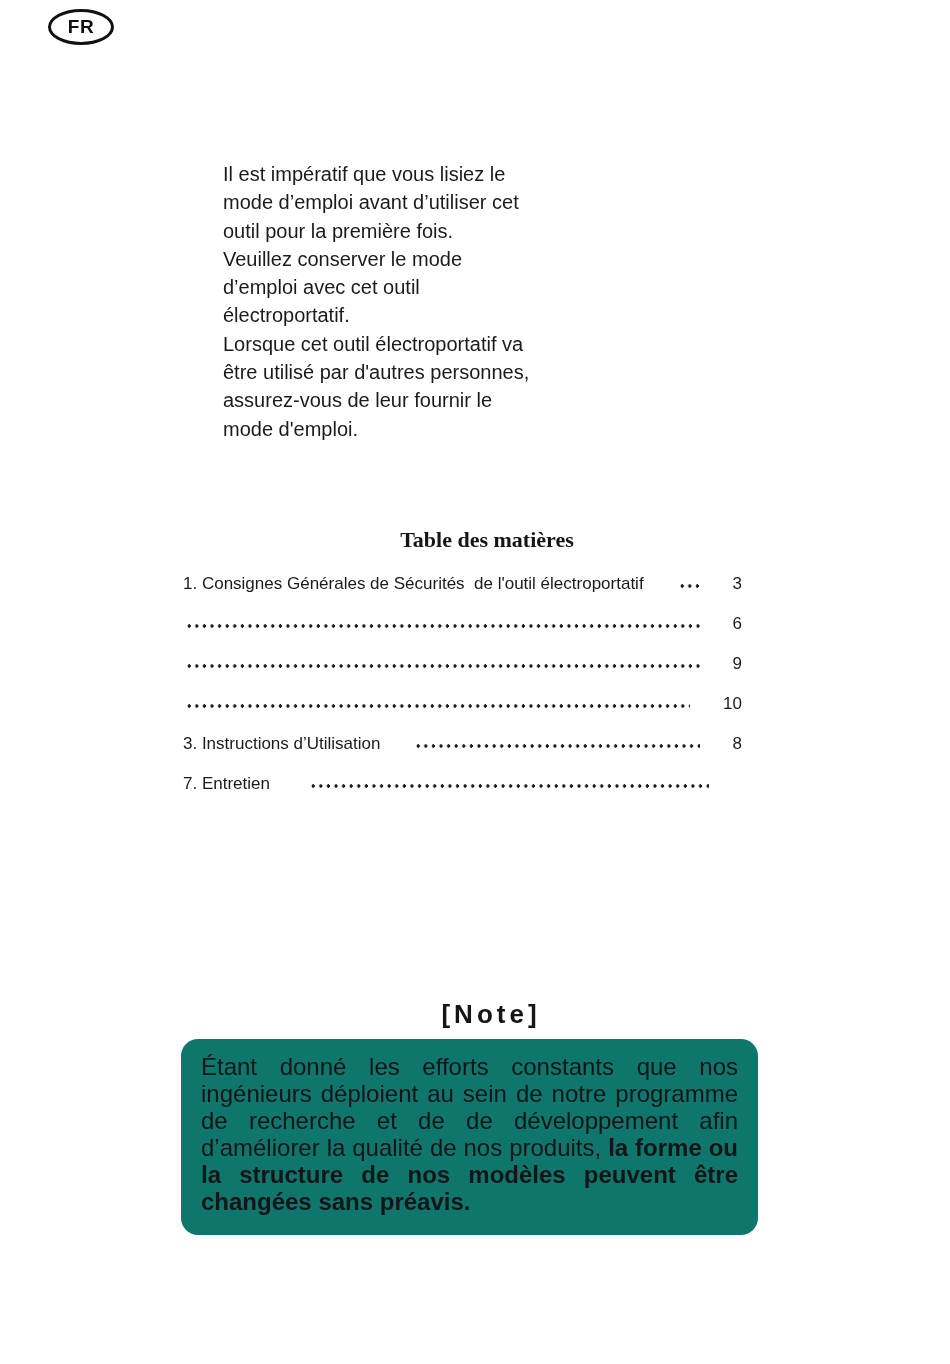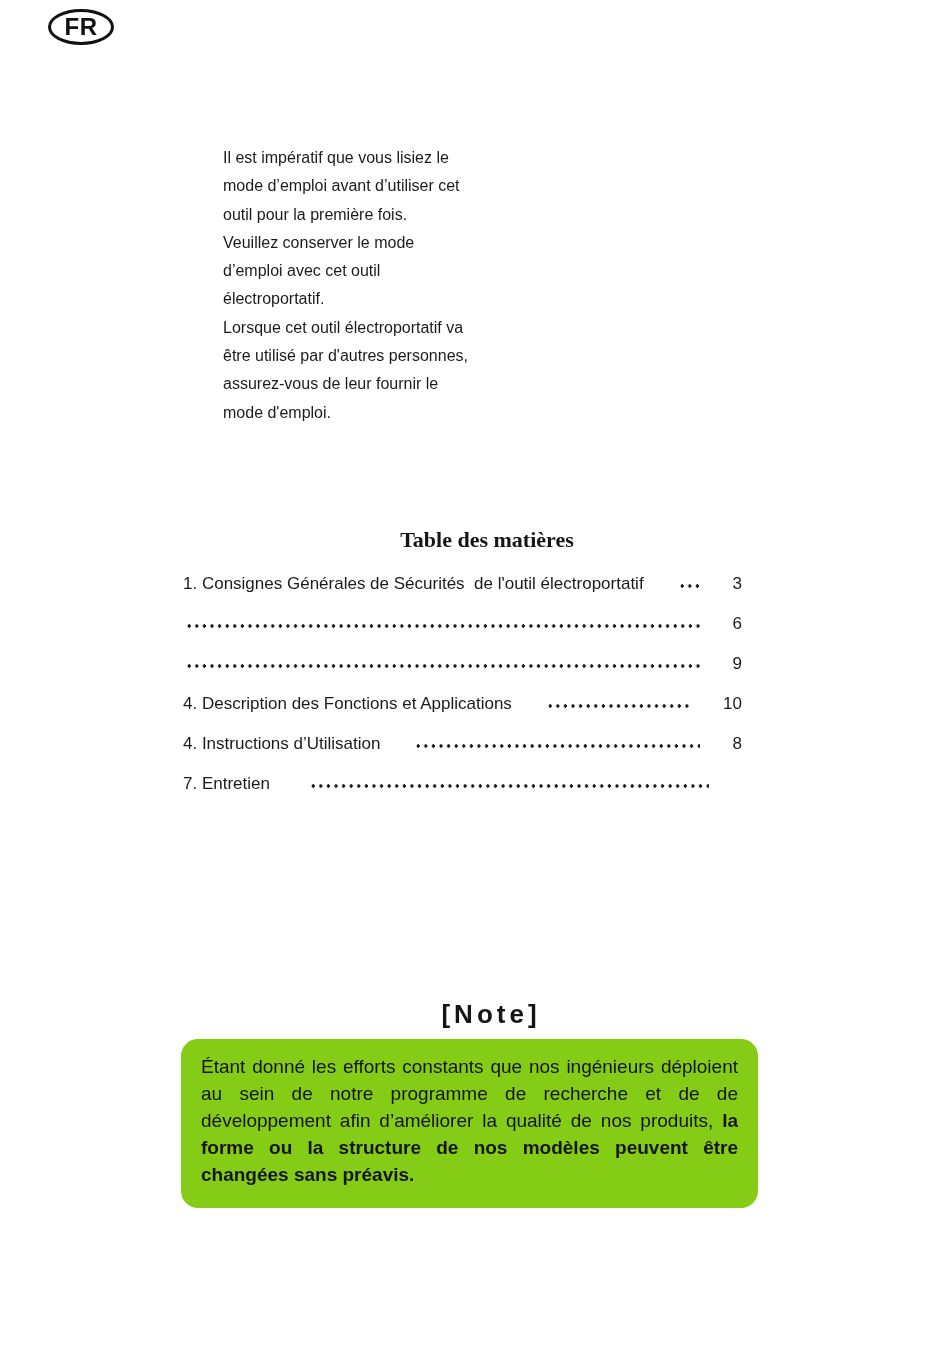--- a/index.html
+++ b/index.html
@@ -21,33 +21,33 @@
     position: absolute;
     left: 48px;
     top: 9px;
     width: 60px;
     height: 30px;
     border: 3px solid #111;
     border-radius: 50%;
     display: flex;
     align-items: center;
     justify-content: center;
-    font-size: 24px;
+    font-size: 19px;
     font-weight: bold;
     letter-spacing: 0.5px;
     color: #111;
   }
 
   
   .intro {
     position: absolute;
     left: 223px;
-    top: 144px;
+    top: 160px;
     width: 360px;
-    font-size: 16px;
+    font-size: 20px;
     line-height: 28.3px;
     white-space: pre-line;
     color: #1b1b1b;
   }
 
   
   .toc-title {
     position: absolute;
     left: 0;
     top: 515px;
@@ -103,24 +103,24 @@
     font-weight: bold;
     letter-spacing: 4px;
     color: #151515;
   }
   .note-box {
     position: absolute;
     left: 181px;
     top: 1039px;
     width: 577px;
     box-sizing: border-box;
-    background: #84cc16;
+    background: #0f766e;
     border-radius: 17px;
     padding: 14px 20px 20px 20px;
-    font-size: 19px;
+    font-size: 24px;
     line-height: 27px;
     text-align: justify;
     color: #151515;
   }
   .note-box .bold {
     font-weight: bold;
   }
 </style>
 </head>
 <body>
@@ -150,26 +150,25 @@
   </li>
   <li class="toc-row">
     <span class="leader"></span>
     <span class="toc-page">6</span>
   </li>
   <li class="toc-row">
     <span class="leader"></span>
     <span class="toc-page">9</span>
   </li>
   <li class="toc-row">
-    <span class="toc-label">4. Description des Fonctions et Applications</span>
     <span class="leader"></span>
     <span class="toc-page">10</span>
   </li>
   <li class="toc-row">
-    <span class="toc-label">4. Instructions d’Utilisation</span>
+    <span class="toc-label">3. Instructions d’Utilisation</span>
     <span class="leader"></span>
     <span class="toc-page">8</span>
   </li>
   <li class="toc-row">
     <span class="toc-label">7. Entretien </span>
     <span class="leader"></span>
     <span class="toc-page"></span>
   </li>
 </ul>
 

